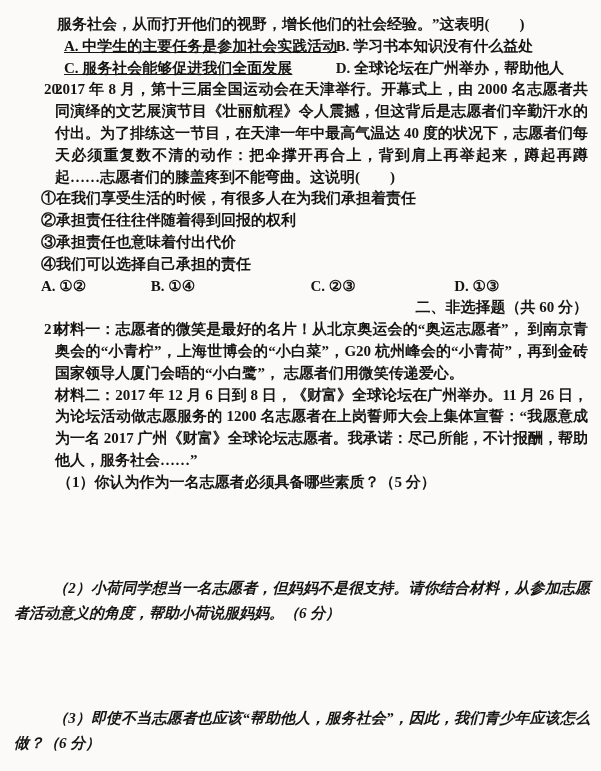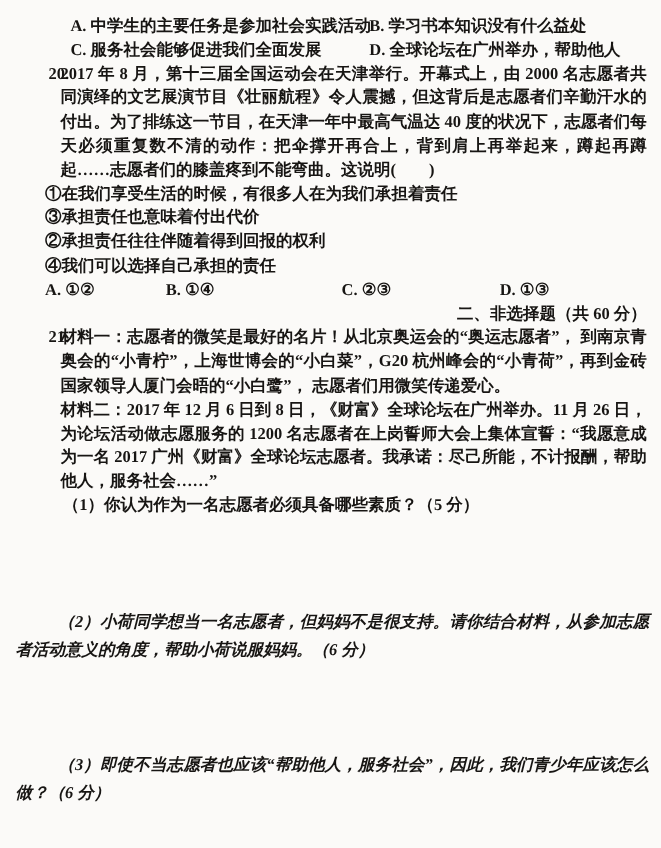--- a/index.html
+++ b/index.html
@@ -15,21 +15,21 @@
     line-height:21.8px;
     overflow:hidden;
     box-sizing:border-box;
   }
   .content{padding:14px 13px 0 28px;}
   p{margin:0;}
   .justify{text-align:justify;}
   
   .q19-stem{margin-left:29px;}
   .opt-row{margin-left:36px;white-space:nowrap;}
-  .opt-col1{display:inline-block;width:268px;}
+  .opt-col1{display:inline-block;width:268px;text-decoration:underline;}
   
   .qpara{position:relative;padding-left:27px;}
   .qnum{position:absolute;left:16px;top:0;}
   .stmt{margin-left:13px;}
   .ans-row{margin-left:13px;white-space:nowrap;}
   .ans-a{display:inline-block;width:106px;}
   .ans-b{display:inline-block;width:156px;}
   .ans-c{display:inline-block;width:140px;}
   .sec-heading{font-weight:700;text-align:right;}
   .mat-label{font-weight:700;}
@@ -44,38 +44,39 @@
     font-style:italic;
   }
 </style>
 </head>
 <body>
 
 <div class="page">
   <div class="content">
 
     <div>
+      <p class="q19-stem justify">服务社会，从而打开他们的视野，增长他们的社会经验。”这表明(　　)</p>
       <p class="opt-row">
         <span class="opt-col1">A. 中学生的主要任务是参加社会实践活动</span>
         <span>B. 学习书本知识没有什么益处</span>
       </p>
       <p class="opt-row">
         <span class="opt-col1">C. 服务社会能够促进我们全面发展</span>
         <span>D. 全球论坛在广州举办，帮助他人</span>
       </p>
     </div>
 
     <div>
       <div class="qpara">
         <span class="qnum">20.</span>
         <p class="justify">2017 年 8 月，第十三届全国运动会在天津举行。开幕式上，由 2000 名志愿者共同演绎的文艺展演节目《壮丽航程》令人震撼，但这背后是志愿者们辛勤汗水的付出。为了排练这一节目，在天津一年中最高气温达 40 度的状况下，志愿者们每天必须重复数不清的动作：把伞撑开再合上，背到肩上再举起来，蹲起再蹲起……志愿者们的膝盖疼到不能弯曲。这说明(　　)</p>
       </div>
       <p class="stmt">①在我们享受生活的时候，有很多人在为我们承担着责任</p>
+      <p class="stmt">②承担责任往往伴随着得到回报的权利</p>
       <p class="stmt">③承担责任也意味着付出代价</p>
-      <p class="stmt">②承担责任往往伴随着得到回报的权利</p>
       <p class="stmt">④我们可以选择自己承担的责任</p>
       <p class="ans-row">
         <span class="ans-a">A. ①②</span>
         <span class="ans-b">B. ①④</span>
         <span class="ans-c">C. ②③</span>
         <span>D. ①③</span>
       </p>
     </div>
 
     <p class="sec-heading">二、非选择题（共 60 分）</p>

